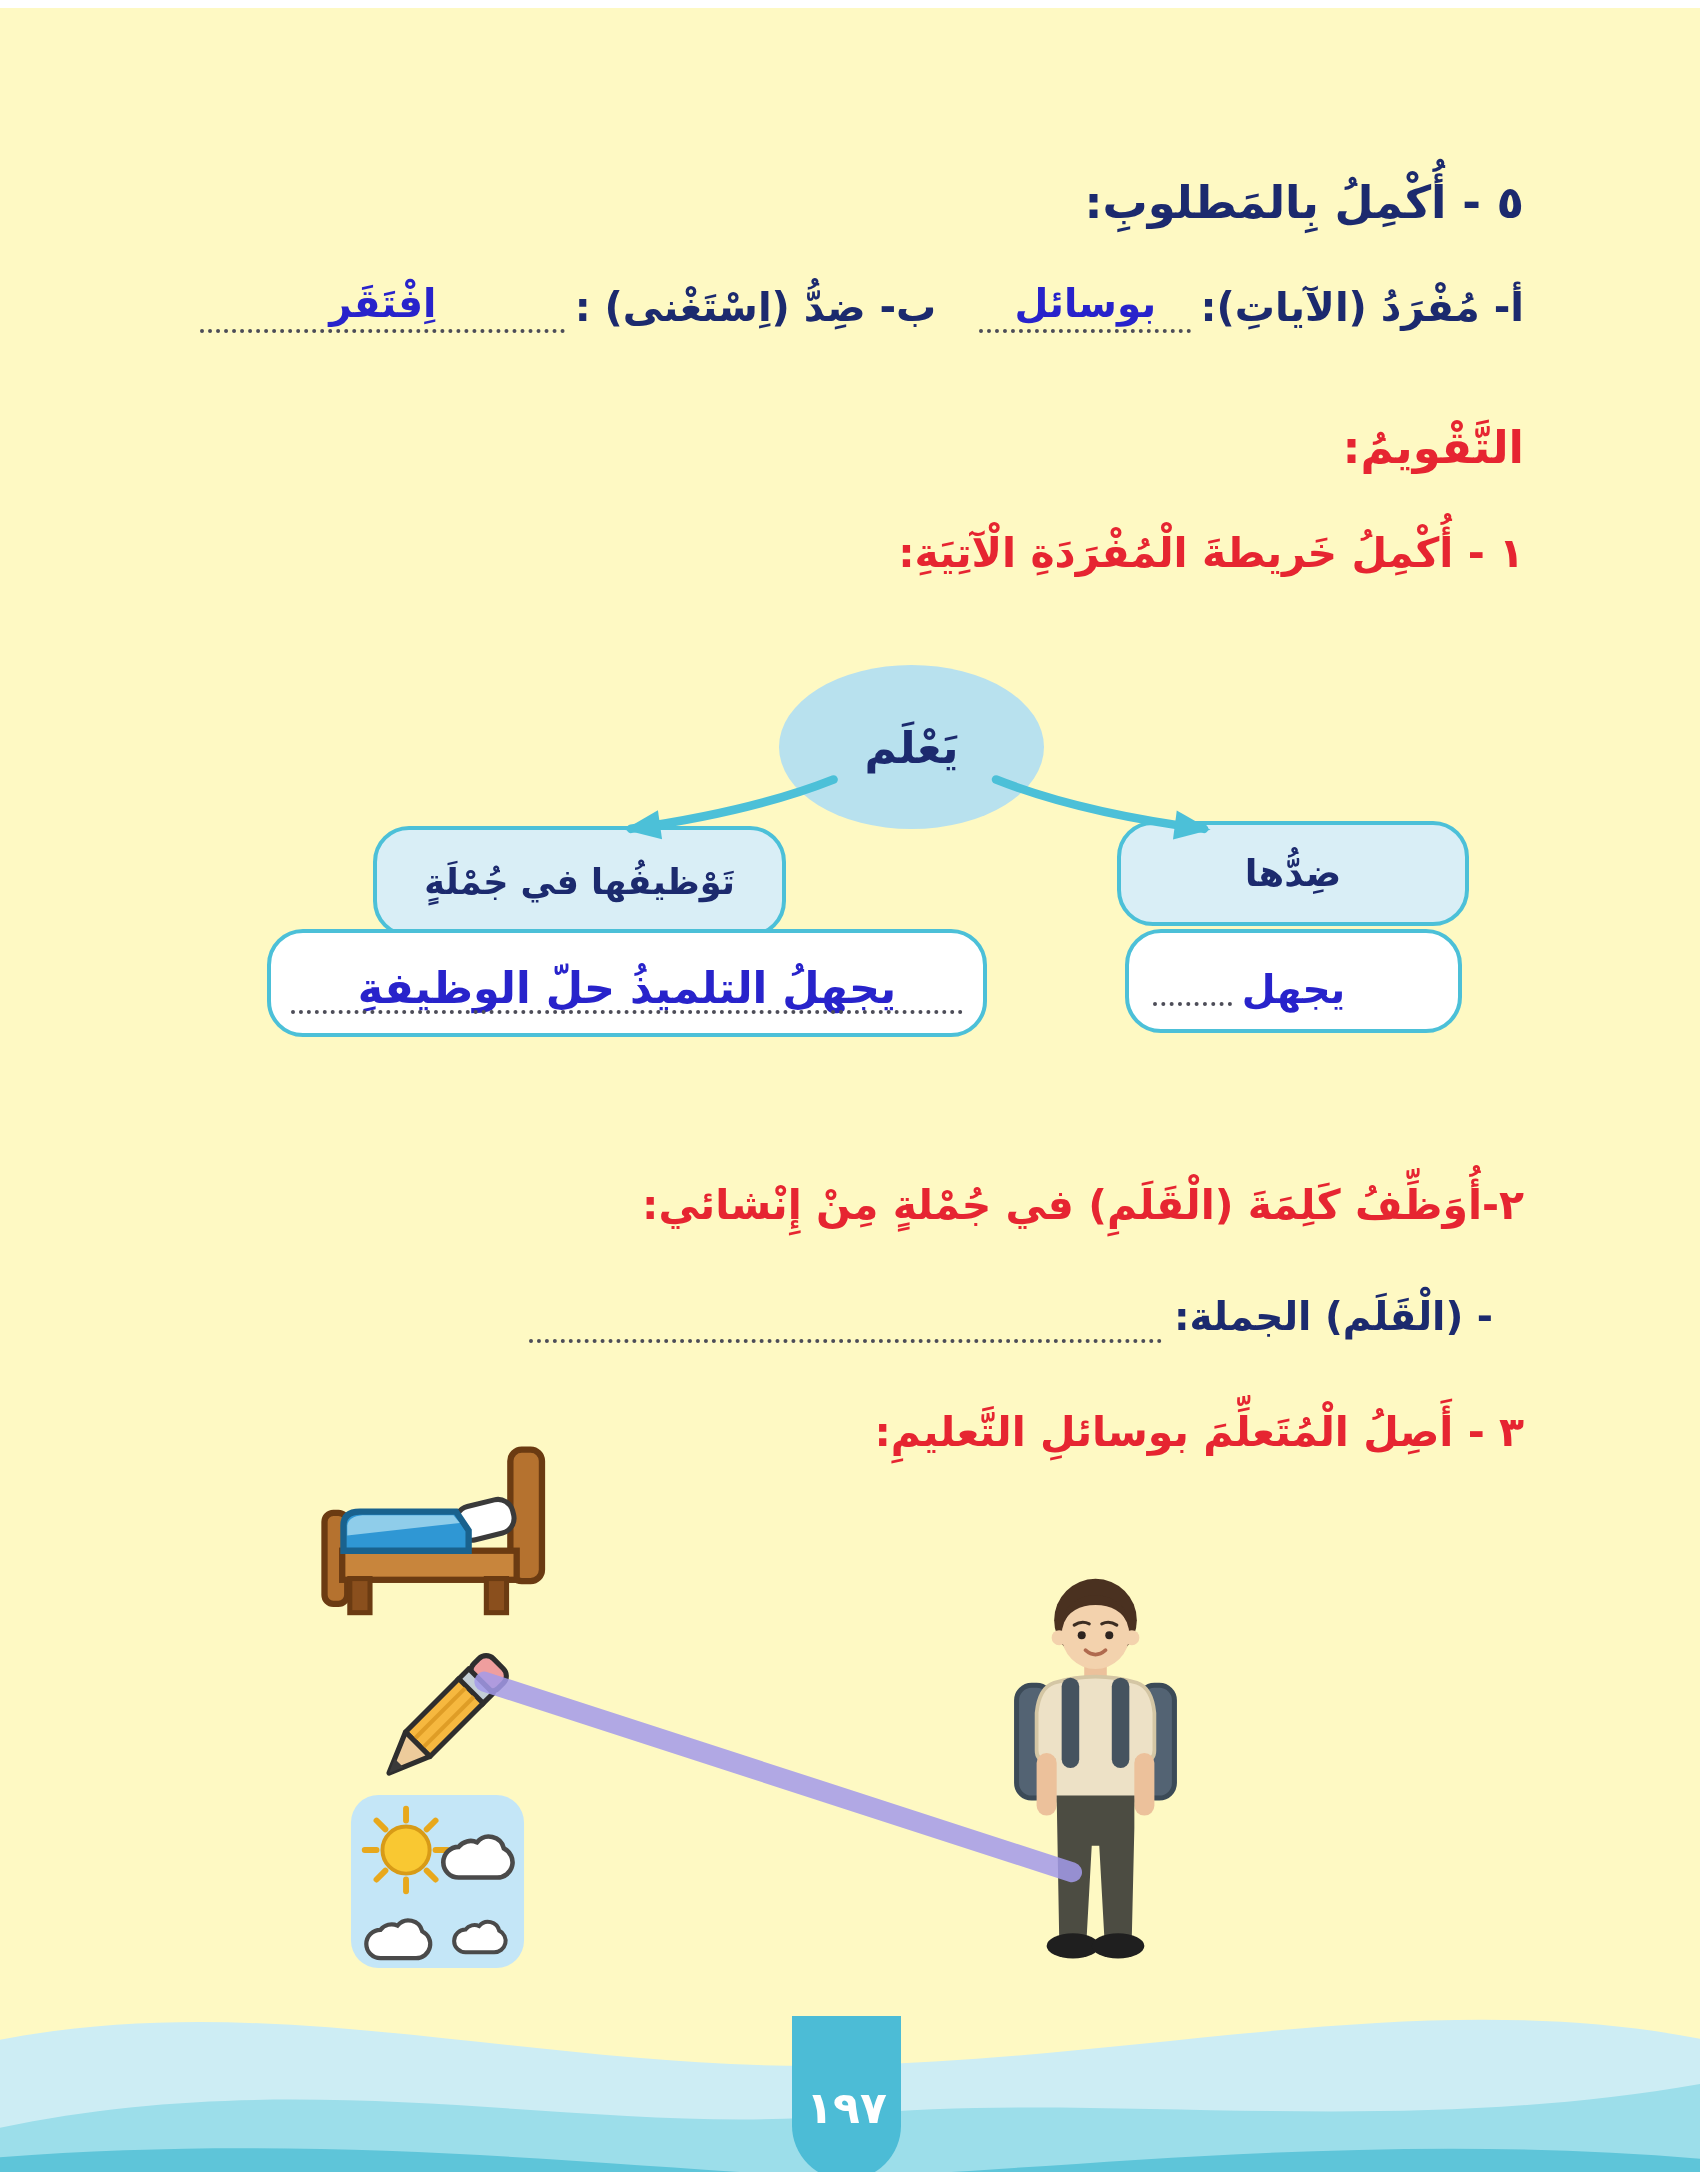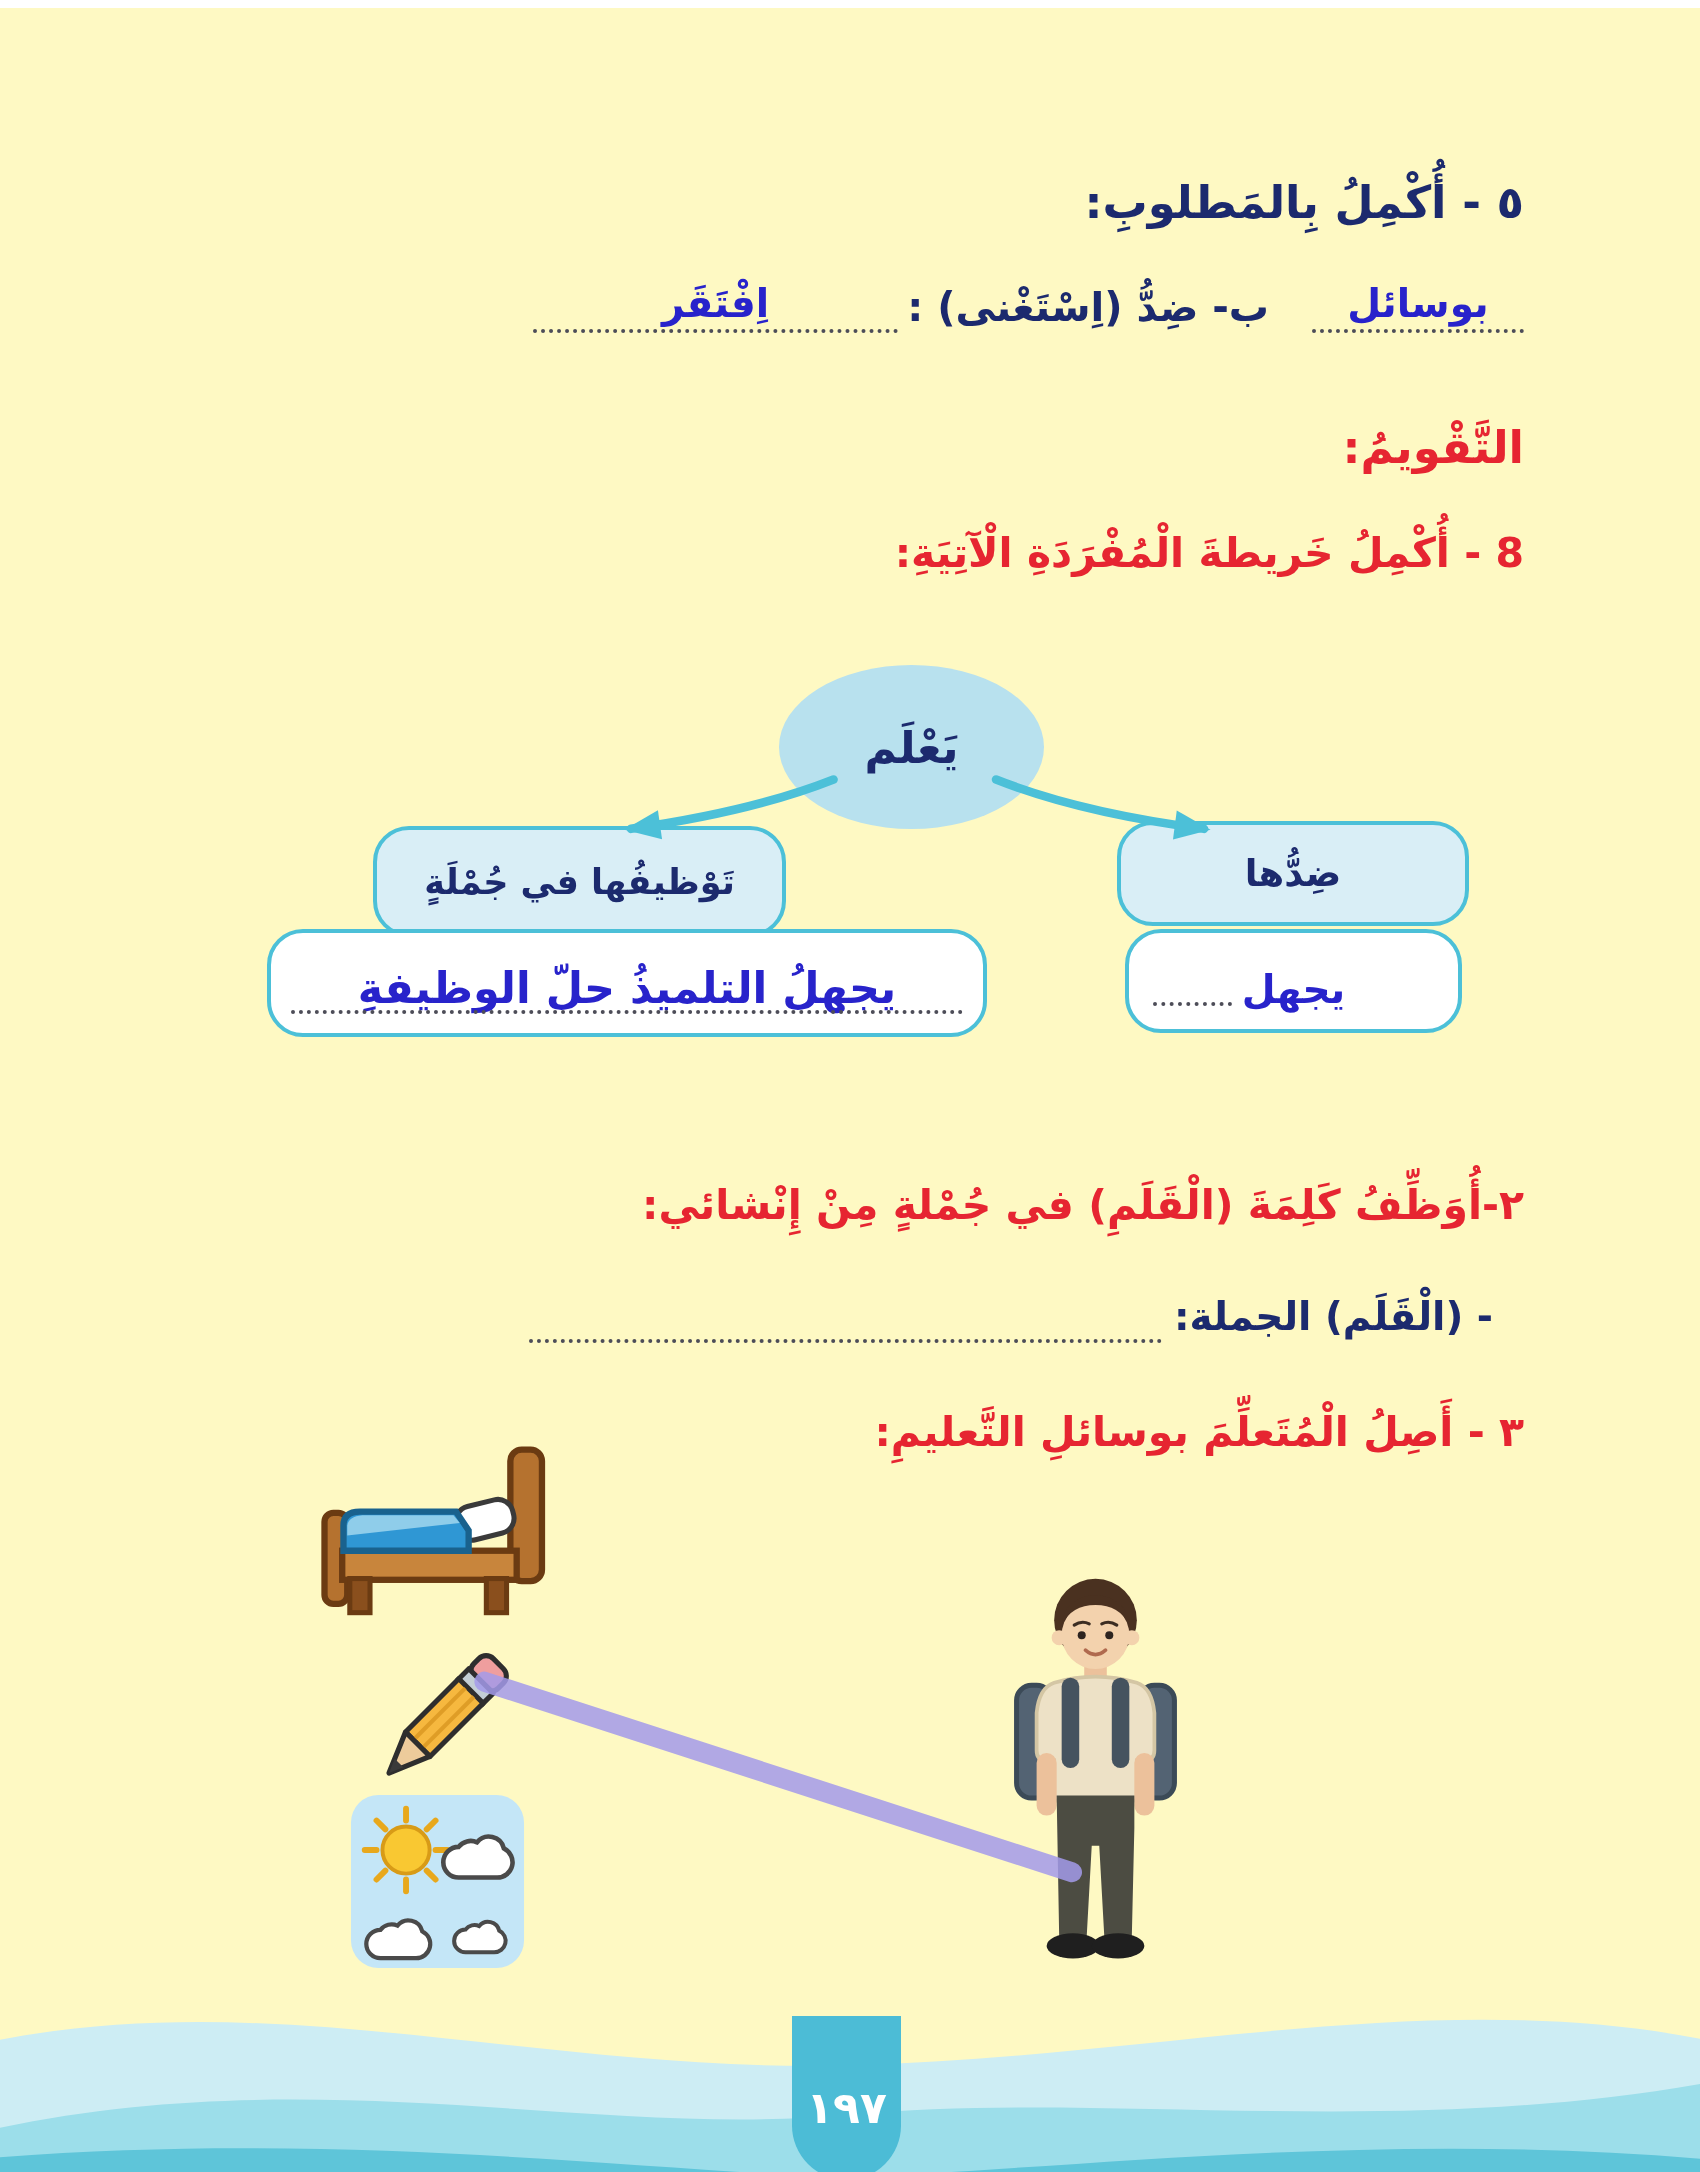--- a/index.html
+++ b/index.html
@@ -116,34 +116,35 @@
 </style>
 </head>
 <body>
 
 <div class="page">
 
   <div class="abs q5-heading navy heading">٥ - أُكْمِلُ بِالمَطلوبِ:</div>
 
   <div class="abs q5-row">
     <div class="pair">
+      <span class="label navy">أ- مُفْرَدُ (الآياتِ):</span>
       <span class="fill-line fill-a">
         <span class="answer blue-hand">بوسائل</span>
       </span>
     </div>
     <div class="pair">
       <span class="label navy">ب- ضِدُّ (اِسْتَغْنى) :</span>
       <span class="fill-line fill-b">
         <span class="answer blue-hand">اِفْتَقَر</span>
       </span>
     </div>
   </div>
 
   <div class="abs eval-title red heading">التَّقْويمُ:</div>
-  <div class="abs q1-heading red heading">8 - أُكْمِلُ خَريطةَ الْمُفْرَدَةِ الْآتِيَةِ:</div>
+  <div class="abs q1-heading red heading">١ - أُكْمِلُ خَريطةَ الْمُفْرَدَةِ الْآتِيَةِ:</div>
 
   <div class="abs map-ellipse">
     <span>يَعْلَم</span>
   </div>
 
   <div class="map-box right-label">
     <span>ضِدُّها</span>
   </div>
   <div class="map-box map-answer-box right-answer">
     <span class="centered-answer blue-hand">يجهل</span>

